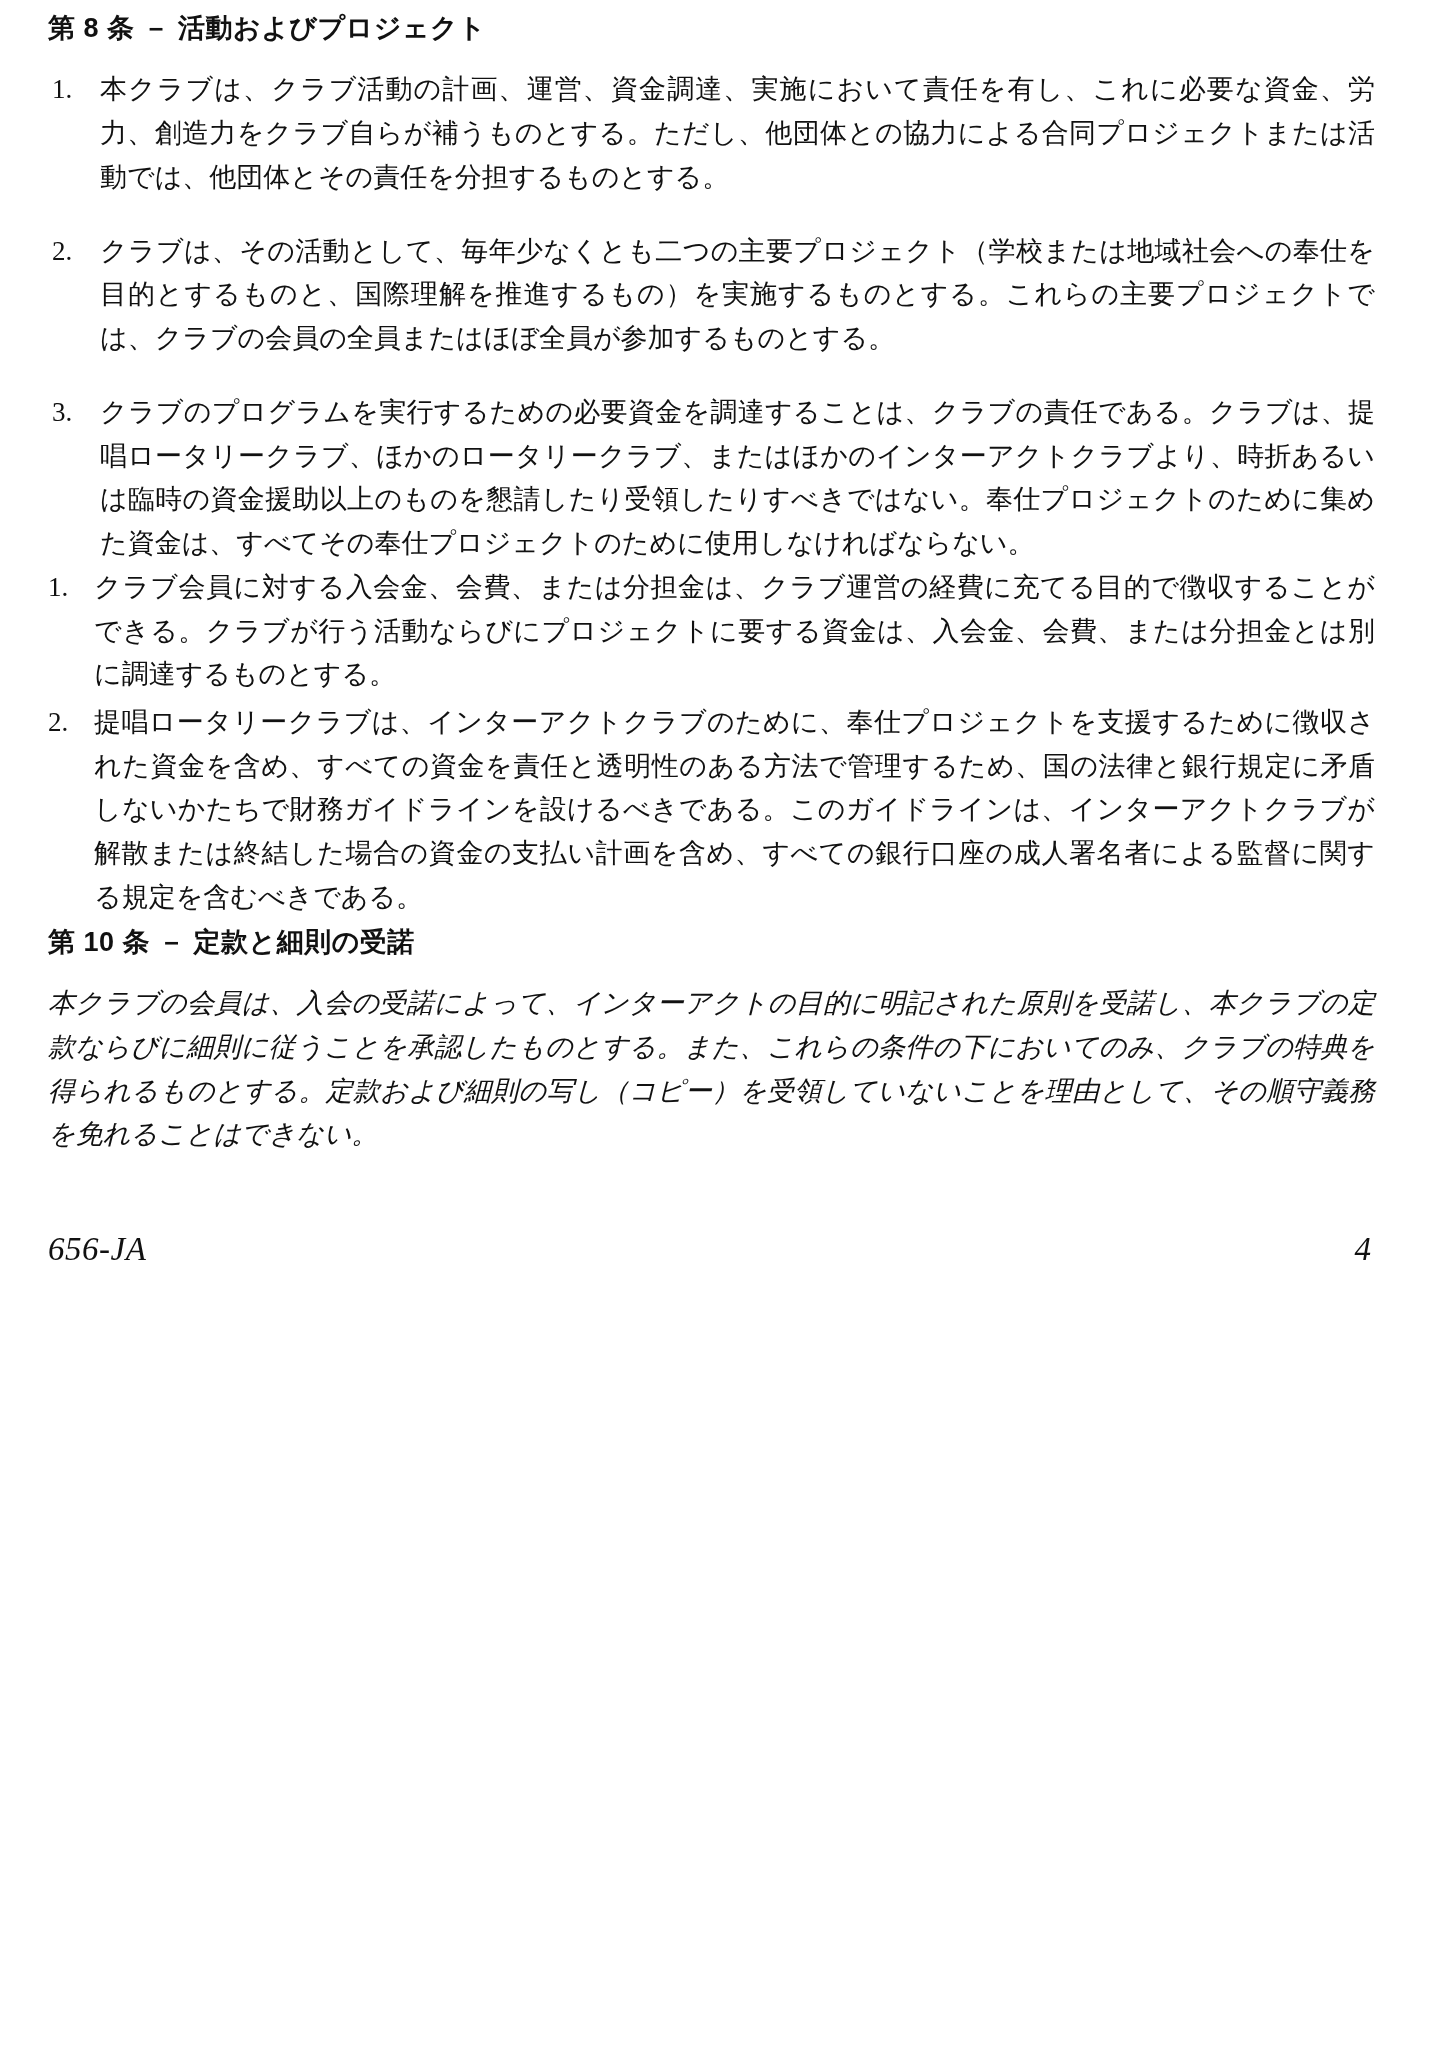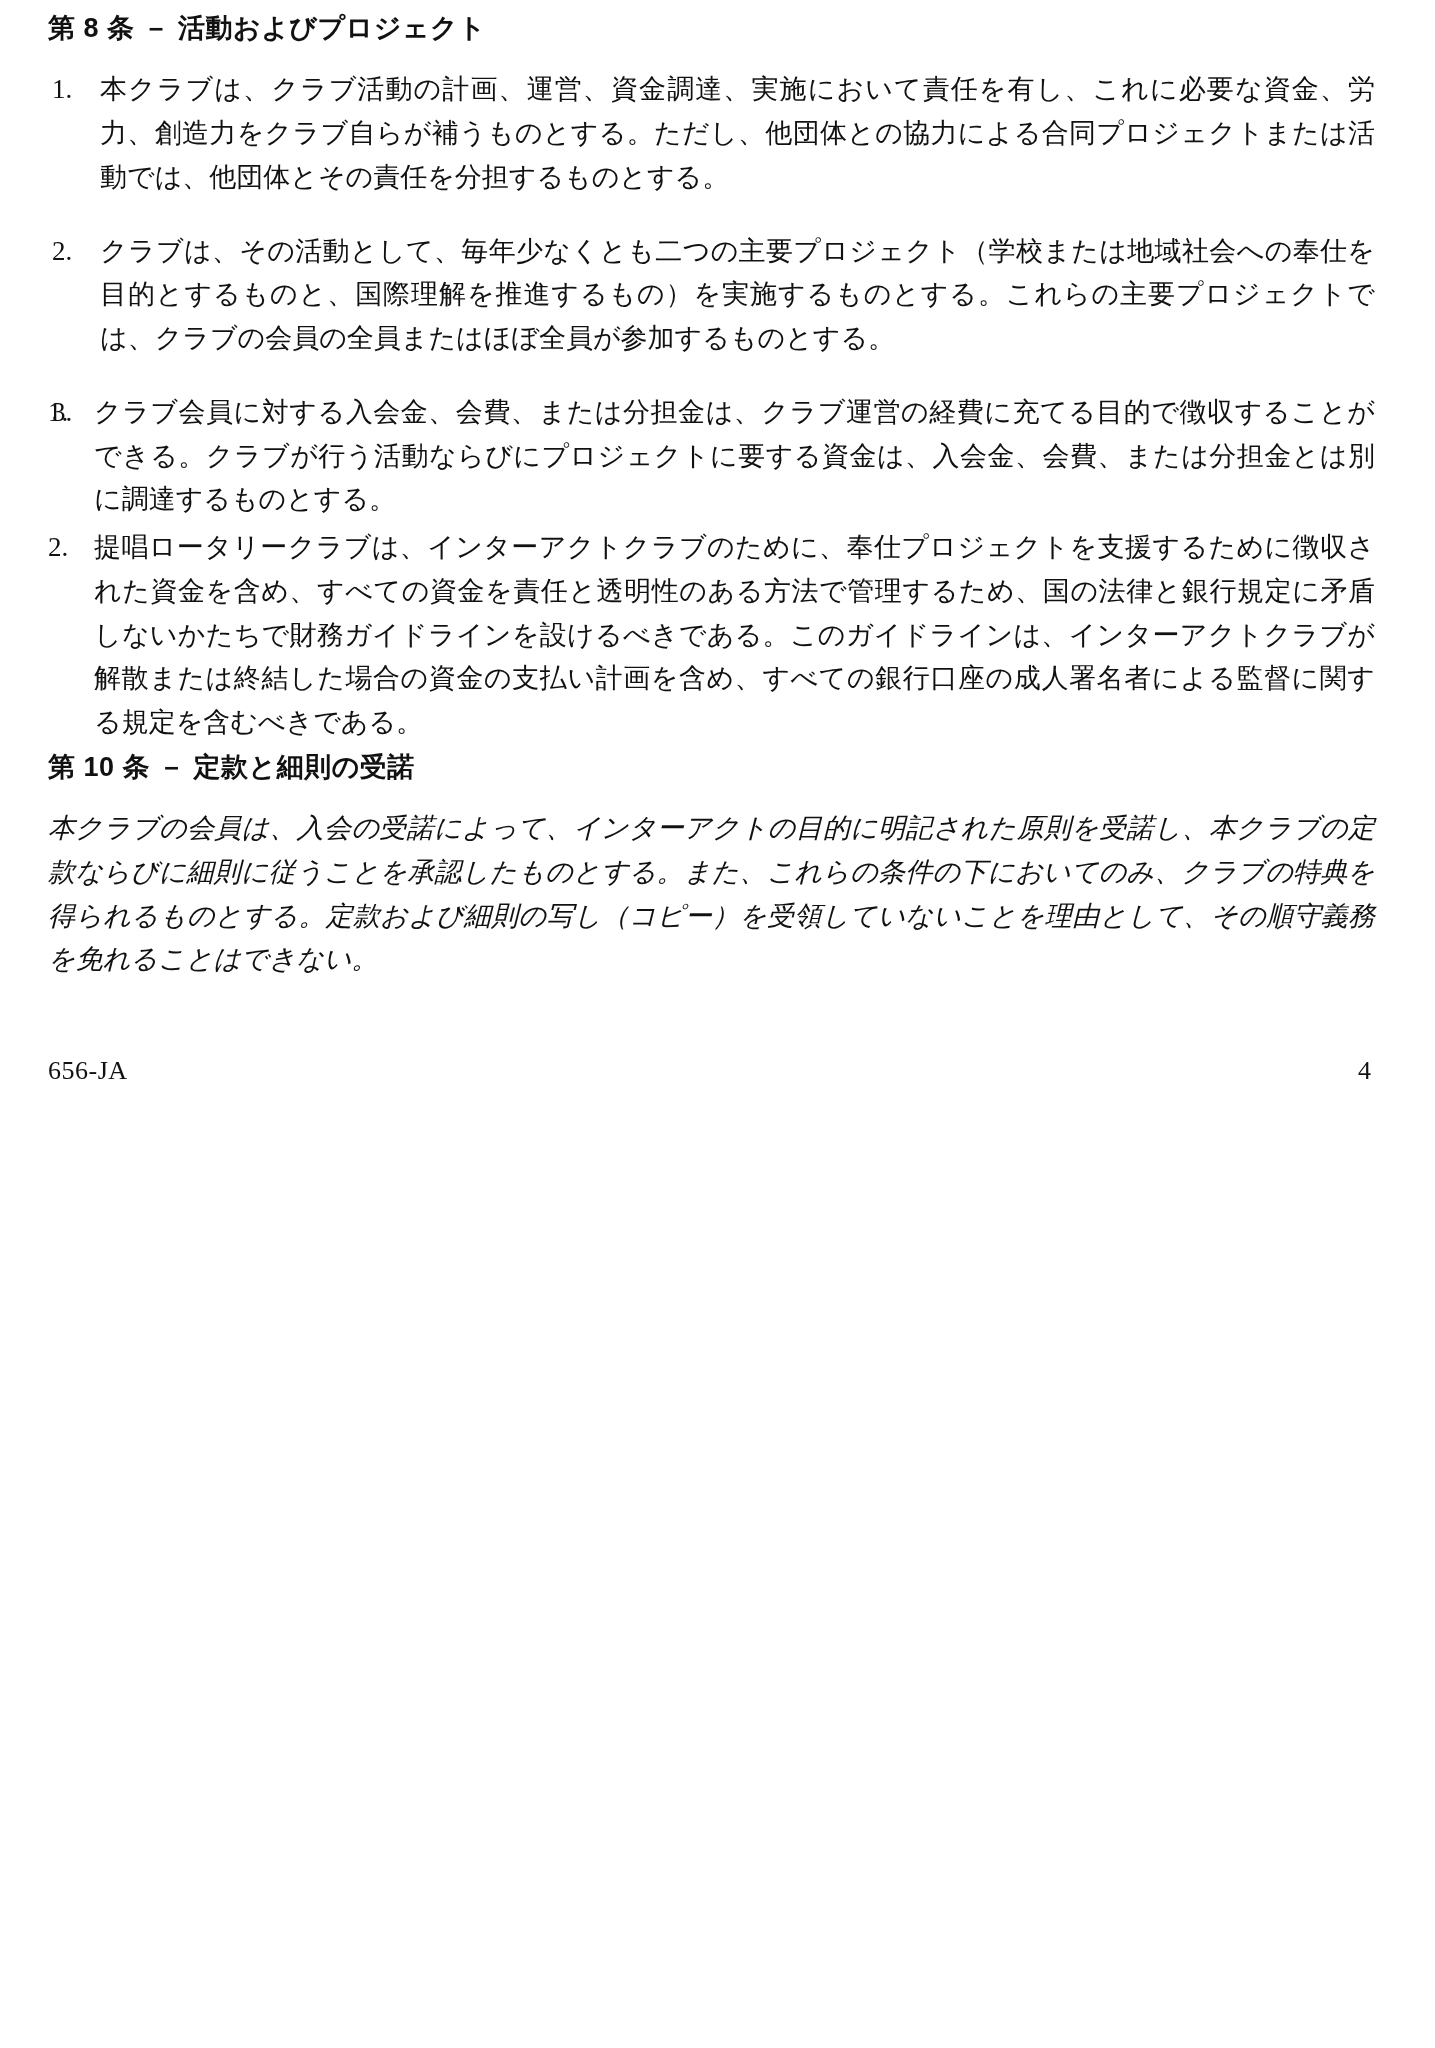--- a/index.html
+++ b/index.html
@@ -72,22 +72,23 @@
     text-justify: inter-ideograph;
     font-style: italic;
   }
 
   .footer {
     margin-top: 74px;
     padding-bottom: 16px;
     display: flex;
     justify-content: space-between;
     align-items: flex-end;
-    font-size: 26px;
+    font-size: 33px;
     font-family: "Liberation Serif", "DejaVu Serif", serif;
+    font-style: italic;
   }
   .footer .doc-code { letter-spacing: 0.5px; }
   .footer .page-no { padding-right: 4px; }
 </style>
 </head>
 <body>
 
 <div class="page">
 
   <section class="section">
@@ -96,20 +97,21 @@
       <li>
         <span class="marker">1.</span>
         <span>本クラブは、クラブ活動の計画、運営、資金調達、実施において責任を有し、これに必要な資金、労力、創造力をクラブ自らが補うものとする。ただし、他団体との協力による合同プロジェクトまたは活動では、他団体とその責任を分担するものとする。</span>
       </li>
       <li>
         <span class="marker">2.</span>
         <span>クラブは、その活動として、毎年少なくとも二つの主要プロジェクト（学校または地域社会への奉仕を目的とするものと、国際理解を推進するもの）を実施するものとする。これらの主要プロジェクトでは、クラブの会員の全員またはほぼ全員が参加するものとする。</span>
       </li>
       <li>
         <span class="marker">3.</span>
+        <span>クラブのプログラムを実行するための必要資金を調達することは、クラブの責任である。クラブは、提唱ロータリークラブ、ほかのロータリークラブ、またはほかのインターアクトクラブより、時折あるいは臨時の資金援助以上のものを懇請したり受領したりすべきではない。奉仕プロジェクトのために集めた資金は、すべてその奉仕プロジェクトのために使用しなければならない。</span>
       </li>
     </ol>
   </section>
 
   <section class="section">
     <ol class="num-list tight">
       <li>
         <span class="marker">1.</span>
         <span>クラブ会員に対する入会金、会費、または分担金は、クラブ運営の経費に充てる目的で徴収することができる。クラブが行う活動ならびにプロジェクトに要する資金は、入会金、会費、または分担金とは別に調達するものとする。</span>
       </li>

